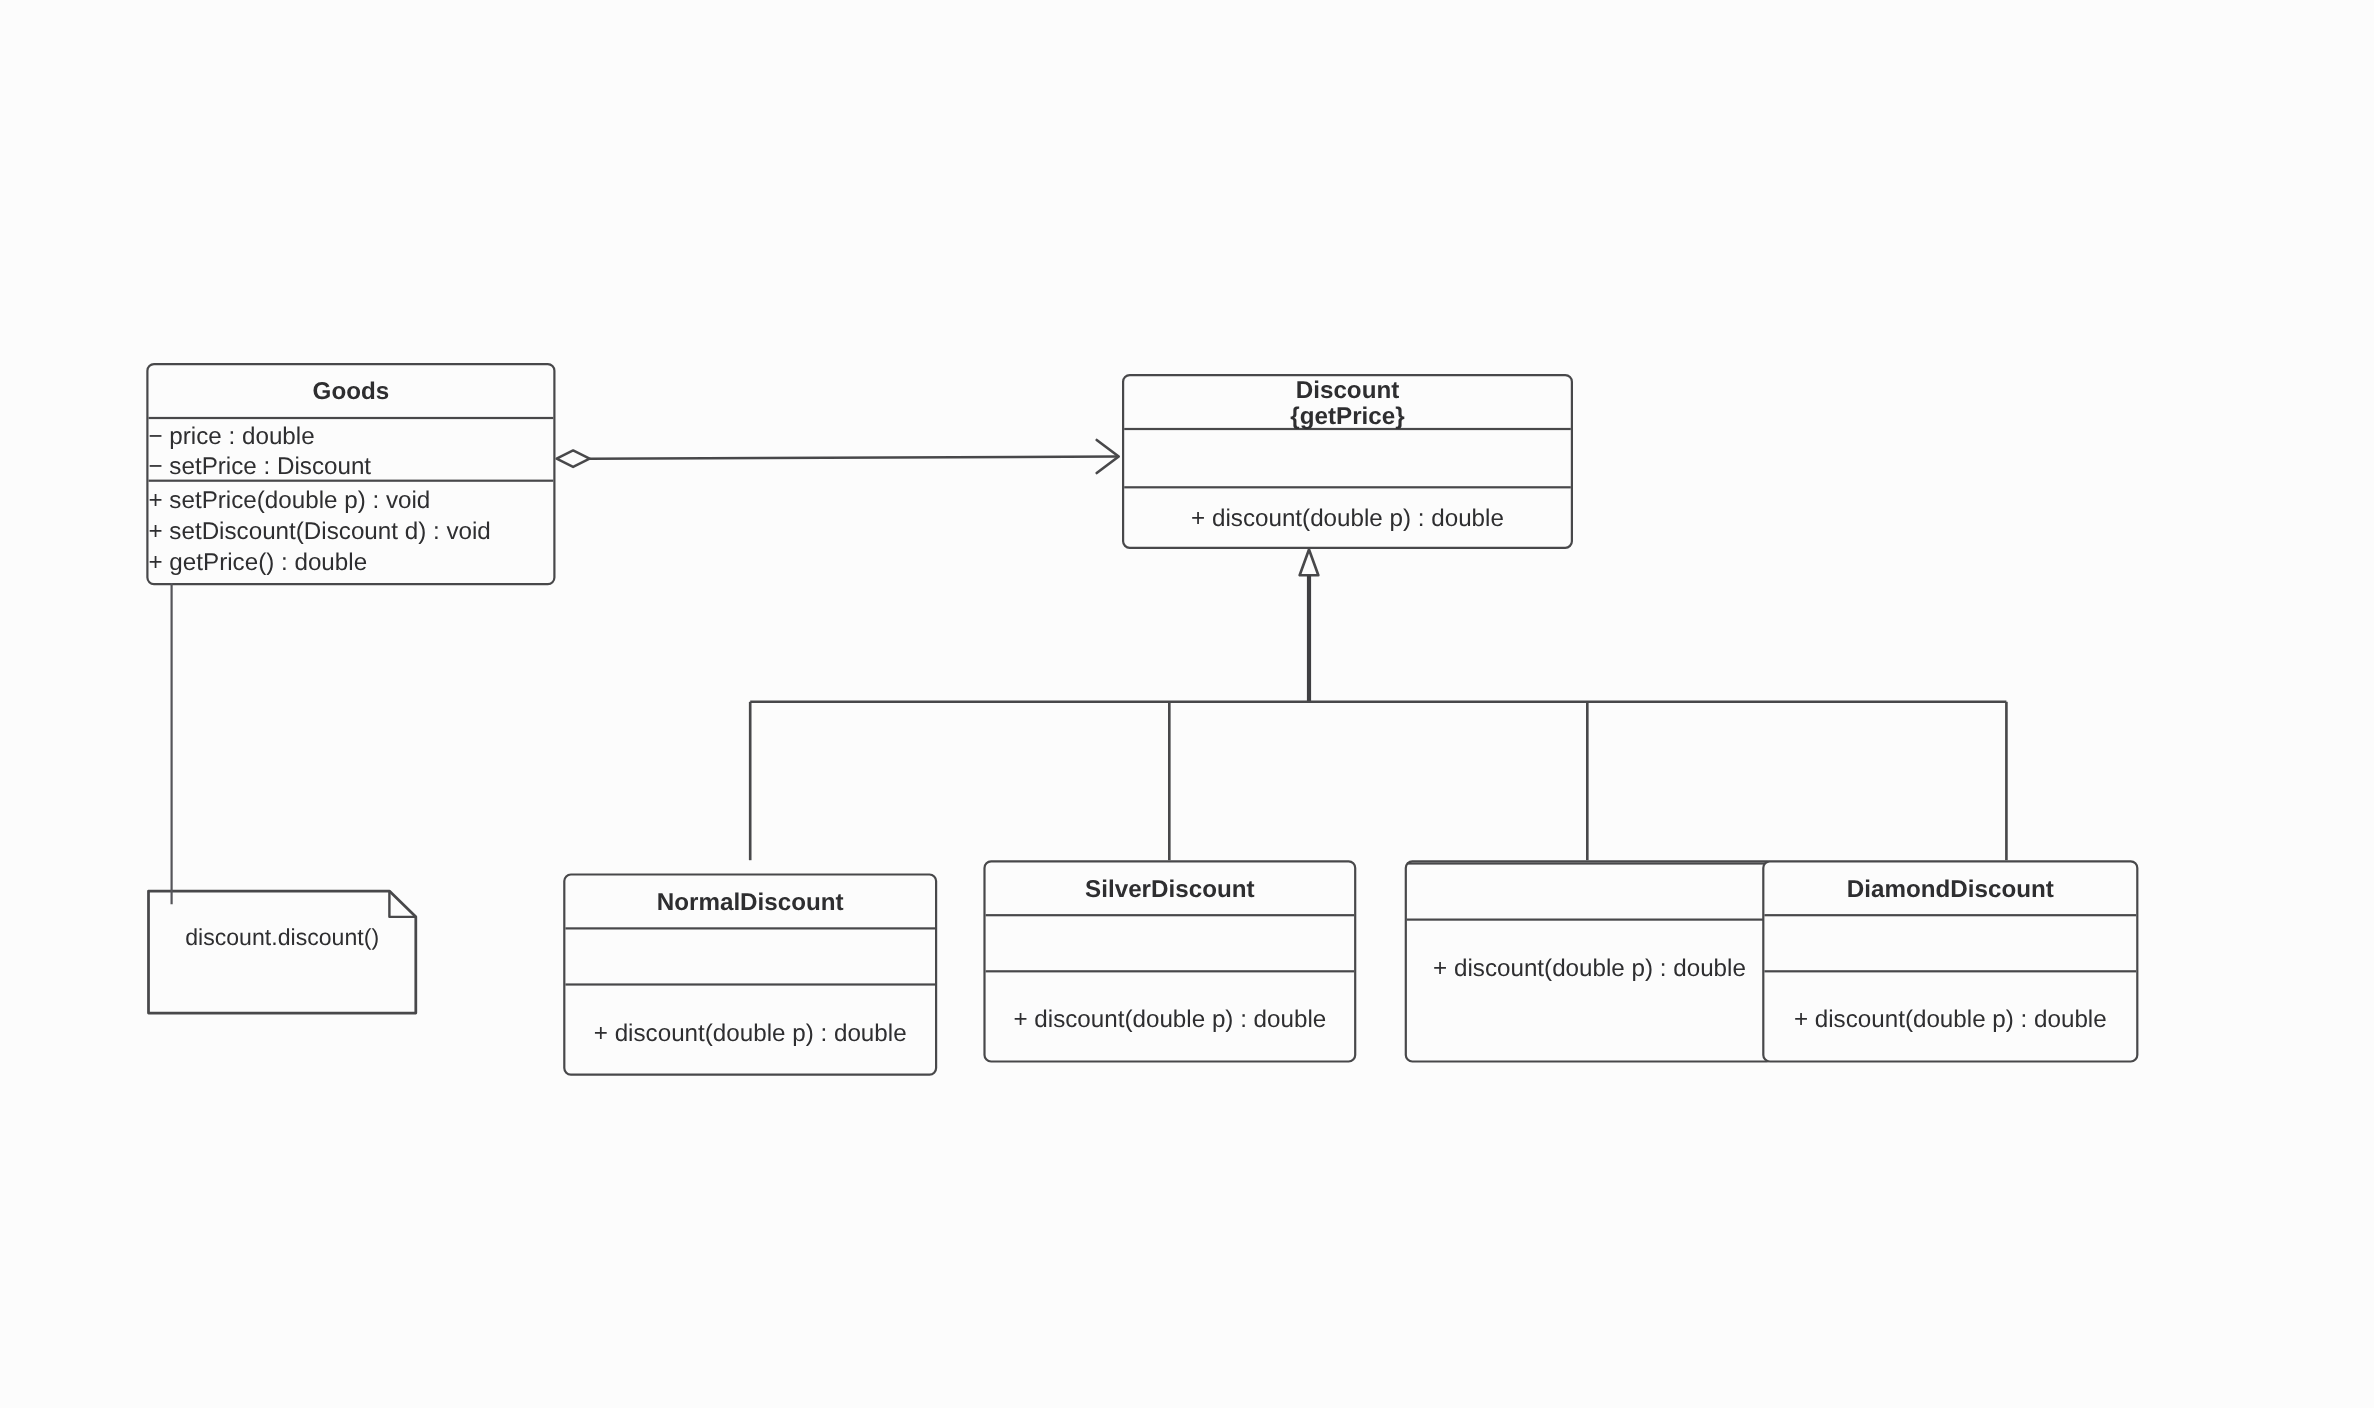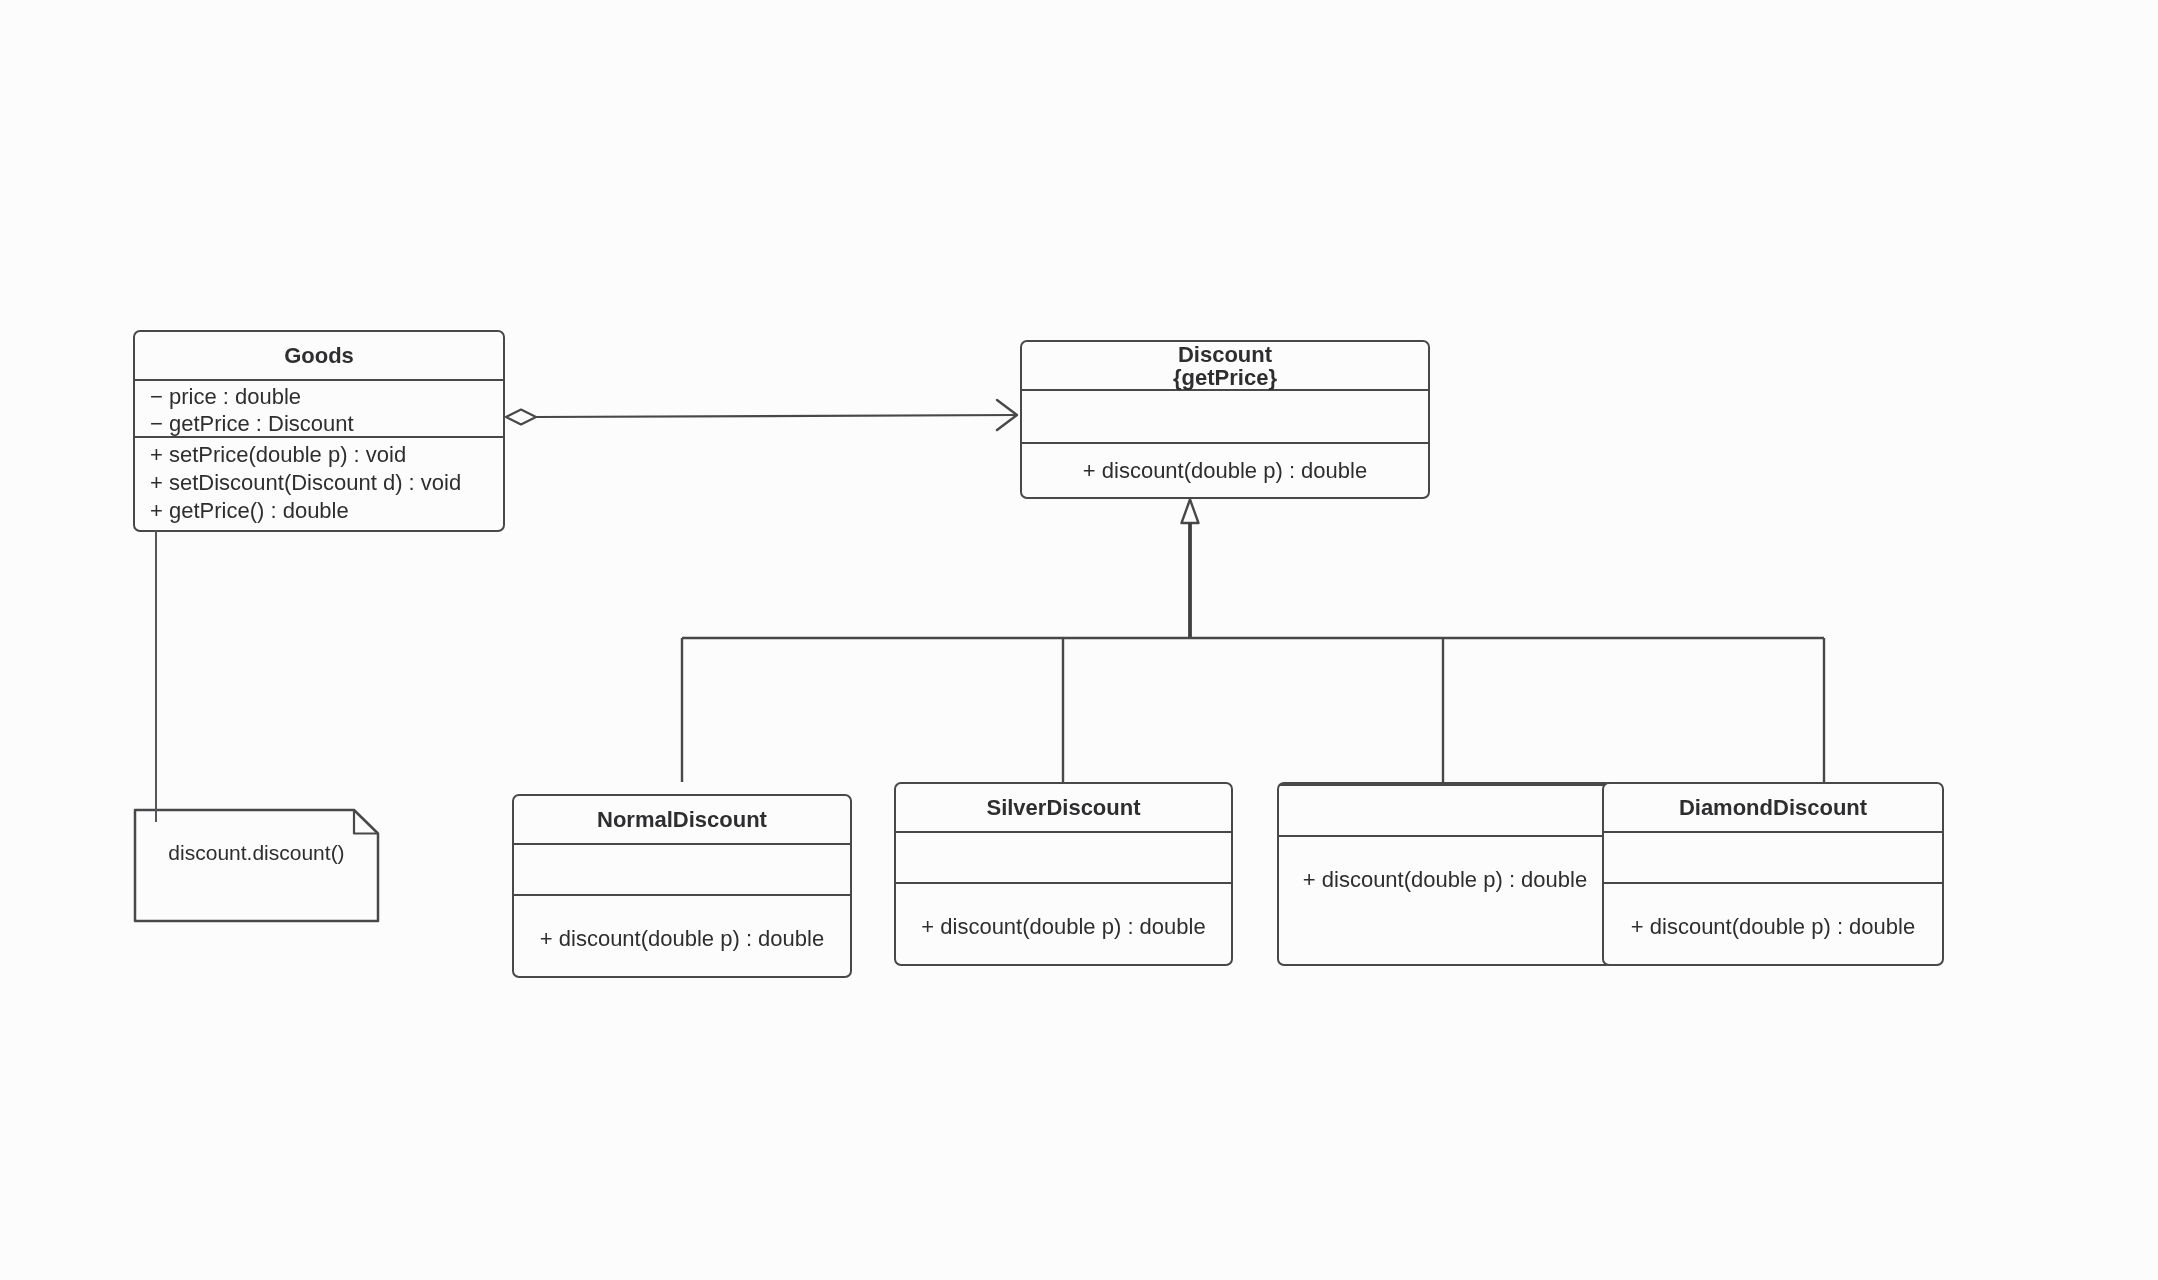--- a/index.html
+++ b/index.html
@@ -19,21 +19,21 @@
     background:#fcfcfc;
     z-index:1;
   }
   .sec{box-sizing:border-box;}
   .sec.title{
     display:flex;flex-direction:column;
     align-items:center;justify-content:center;
     font-weight:bold;font-size:22px;line-height:23px;
   }
   .sec.attrs,.sec.methods{border-top:2.5px solid #48484a;}
-  .row{font-size:22px;line-height:27px;padding-left:15px;white-space:nowrap;}
+  .row{font-size:22px;line-height:27px;white-space:nowrap;}
   .goods .sec.title{height:47px;}
   .goods .sec.attrs{height:57px;padding-top:2px;}
   .goods .sec.methods{padding-top:3px;}
   .goods .sec.methods .row{line-height:28px;}
   .discount-cls .sec.title{height:47px;}
   .discount-cls .sec.attrs{height:53px;}
   .discount-cls .sec.methods{height:54px;display:flex;align-items:center;justify-content:center;}
   .discount-cls .sec.methods .row,.sub .sec.methods .row{padding-left:0;}
   .sub .sec.title{height:47px;}
   .sub .sec.attrs{height:51px;}
@@ -56,21 +56,21 @@
 </style>
 </head>
 <body>
 
 <div class="canvas">
 
   <div class="uml-class goods">
     <div class="sec title">Goods</div>
     <div class="sec attrs">
       <div class="row">− price : double</div>
-      <div class="row">− getPrice : Discount</div>
+      <div class="row">− setPrice : Discount</div>
     </div>
     <div class="sec methods">
       <div class="row">+ setPrice(double p) : void</div>
       <div class="row">+ setDiscount(Discount d) : void</div>
       <div class="row">+ getPrice() : double</div>
     </div>
   </div>
 
   <div class="uml-class discount-cls">
     <div class="sec title">

